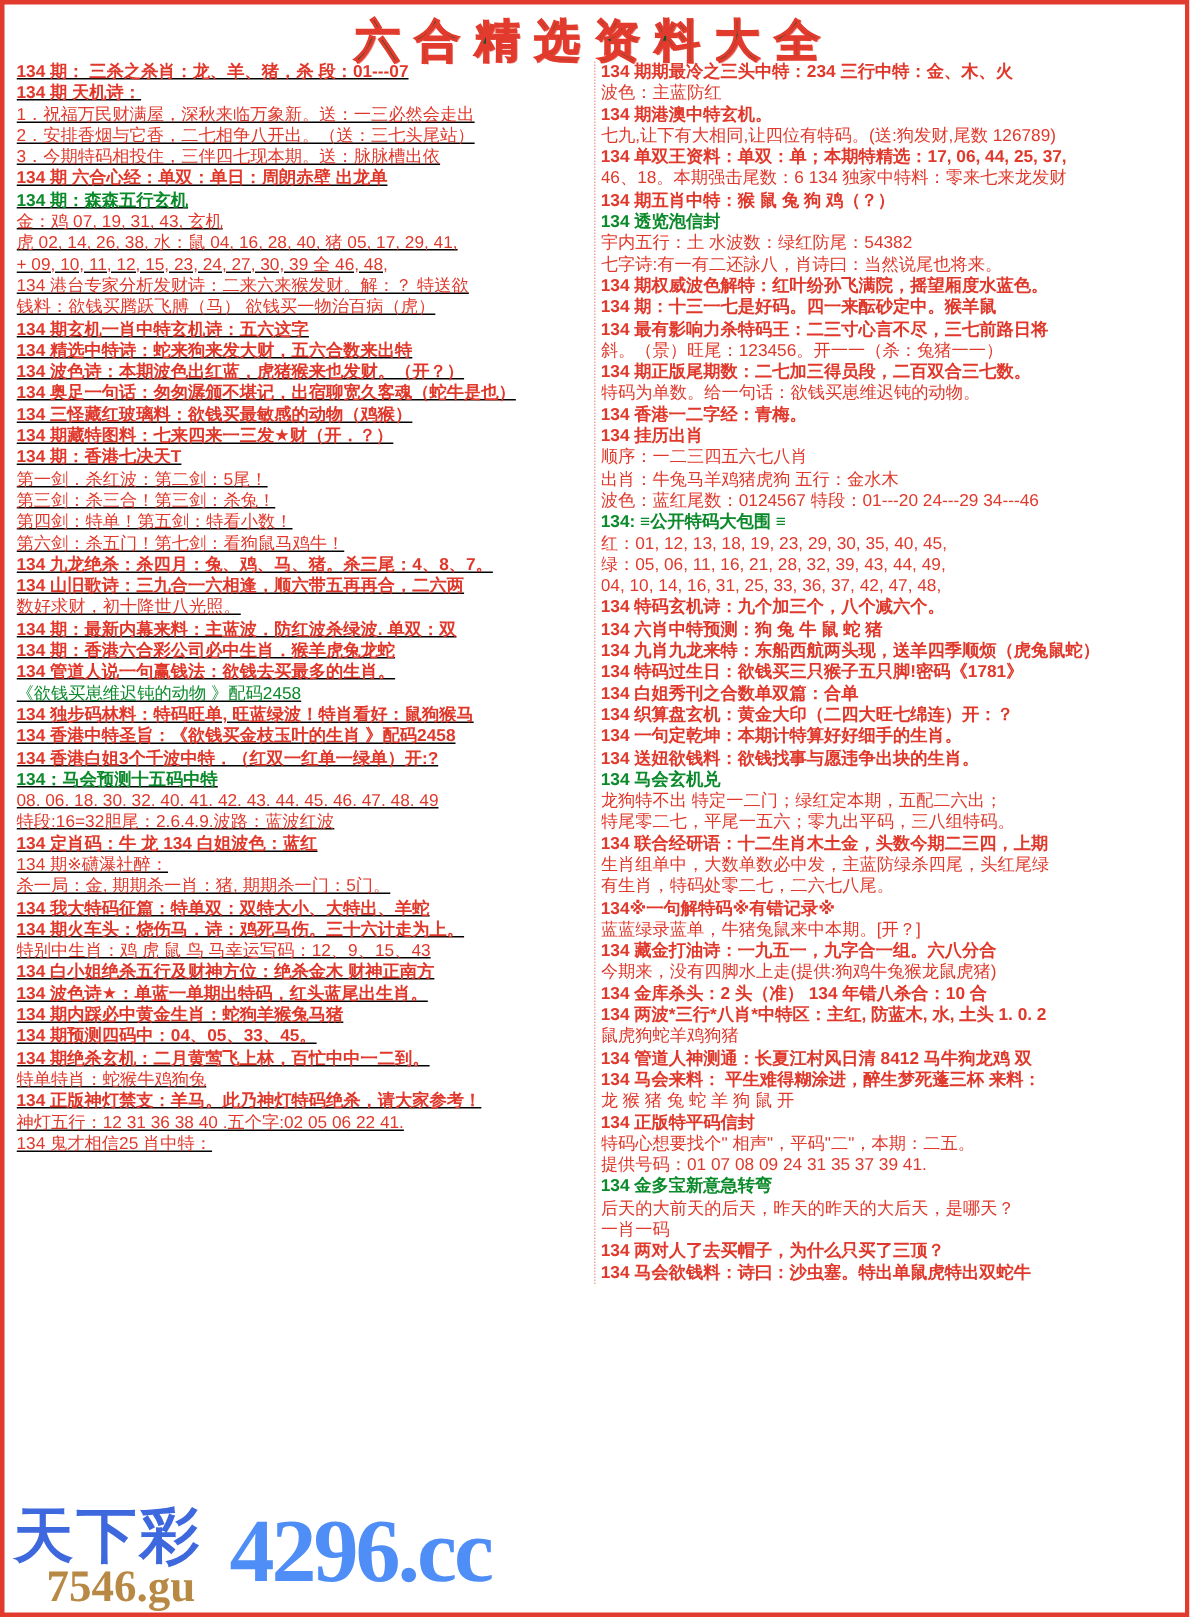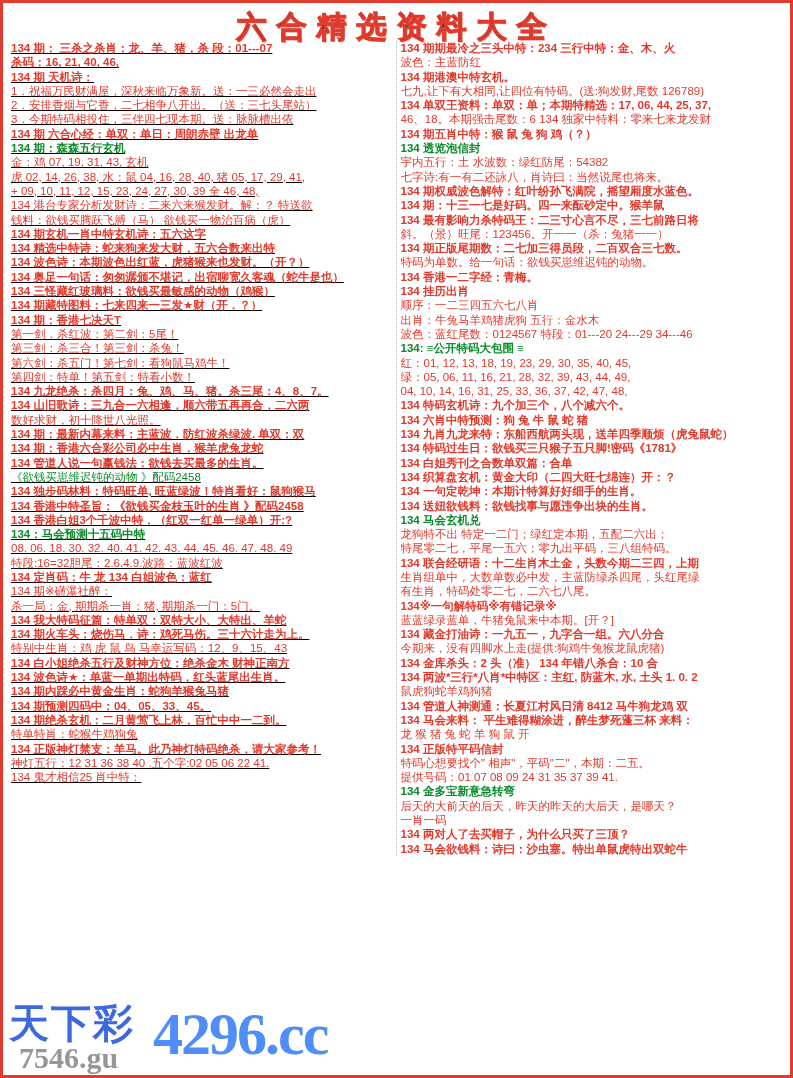--- a/index.html
+++ b/index.html
@@ -70,25 +70,25 @@
     left:150px;bottom:6px;
     font-family:"Liberation Serif","DejaVu Serif",serif;
     font-weight:bold;
     font-size:60px;
     color:#3b82f6;
     letter-spacing:-2px;
     opacity:.9;
   }
   .wm3{
     position:absolute;
-    left:16px;bottom:0px;
+    left:28px;bottom:0px;
     font-family:"Liberation Serif","DejaVu Serif",serif;
     font-weight:bold;
     font-size:30px;
-    color:#737373;
+    color:#a16207;
     opacity:.75;
   }
   .wmband{
     position:absolute;
     left:0;right:0;bottom:0;
     height:64px;
     pointer-events:none;
   }
 </style>
 </head>
@@ -96,43 +96,42 @@
 
 <div id="page">
 
   <div id="title">
     <span class="t">六合精选资料大全</span>
   </div>
 
   <div id="cols">
     <div class="col left" id="col-left">
         <div class="line b">134 期：     三杀之杀肖：龙、羊、猪，杀 段：01---07</div>
-        <div class="line b">杀码：16, 21, 40, 46,</div>
         <div class="line b">134 期 天机诗：</div>
         <div class="line">1．祝福万民财满屋，深秋来临万象新。送：一三必然会走出</div>
         <div class="line">2．安排香烟与它香，二七相争八开出。（送：三七头尾站）</div>
         <div class="line">3．今期特码相投住，三伴四七现本期。送：脉脉槽出依</div>
         <div class="line b">134 期 六合心经：单双：单日：周朗赤壁  出龙单</div>
         <div class="line b green">134 期：森森五行玄机</div>
         <div class="line">金：鸡 07, 19, 31, 43, 玄机</div>
         <div class="line">虎 02, 14, 26, 38, 水：鼠 04, 16, 28, 40, 猪 05, 17, 29, 41,</div>
         <div class="line">+ 09, 10, 11, 12, 15, 23, 24, 27, 30, 39 全 46, 48,</div>
         <div class="line">134 港台专家分析发财诗：二来六来猴发财。解：？  特送欲</div>
         <div class="line">钱料：欲钱买腾跃飞膊（马）  欲钱买一物治百病（虎）</div>
         <div class="line b">134 期玄机一肖中特玄机诗：五六这字</div>
         <div class="line b">134 精选中特诗：蛇来狗来发大财，五六合数来出特</div>
         <div class="line b">134 波色诗：本期波色出红蓝，虎猪猴来也发财。（开？）</div>
         <div class="line b">134 奥足一句话：匆匆潺颁不堪记，出宿聊宽久客魂（蛇牛是也）</div>
         <div class="line b">134 三怪藏红玻璃料：欲钱买最敏感的动物（鸡猴）</div>
         <div class="line b">134 期藏特图料：七来四来一三发★财（开．？）</div>
         <div class="line b">134 期：香港七决天T</div>
         <div class="line">第一剑．杀红波：第二剑：5尾！</div>
         <div class="line">第三剑：杀三合！第三剑：杀兔！</div>
+        <div class="line">第四剑：特单！第五剑：特看小数！</div>
         <div class="line">第六剑：杀五门！第七剑：看狗鼠马鸡牛！</div>
-        <div class="line">第四剑：特单！第五剑：特看小数！</div>
         <div class="line b">134 九龙绝杀：杀四月：兔、鸡、马、猪。杀三尾：4、8、7。</div>
         <div class="line b">134 山旧歌诗：三九合一六相逢，顺六带五再再合，二六两</div>
         <div class="line">数好求财，初十降世八光照。</div>
         <div class="line b">134 期：最新内幕来料：主蓝波．防红波杀绿波. 单双：双</div>
         <div class="line b">134 期：香港六合彩公司必中生肖．猴羊虎兔龙蛇</div>
         <div class="line b">134 管道人说一句赢钱法：欲钱去买最多的生肖。</div>
         <div class="line green">《欲钱买崽维迟钝的动物 》配码2458</div>
         <div class="line b">134 独步码林料：特码旺单, 旺蓝绿波！特肖看好：鼠狗猴马</div>
         <div class="line b">134 香港中特圣旨：《欲钱买金枝玉叶的生肖 》配码2458</div>
         <div class="line b">134 香港白姐3个千波中特．（红双一红单一绿单）开:?</div>

